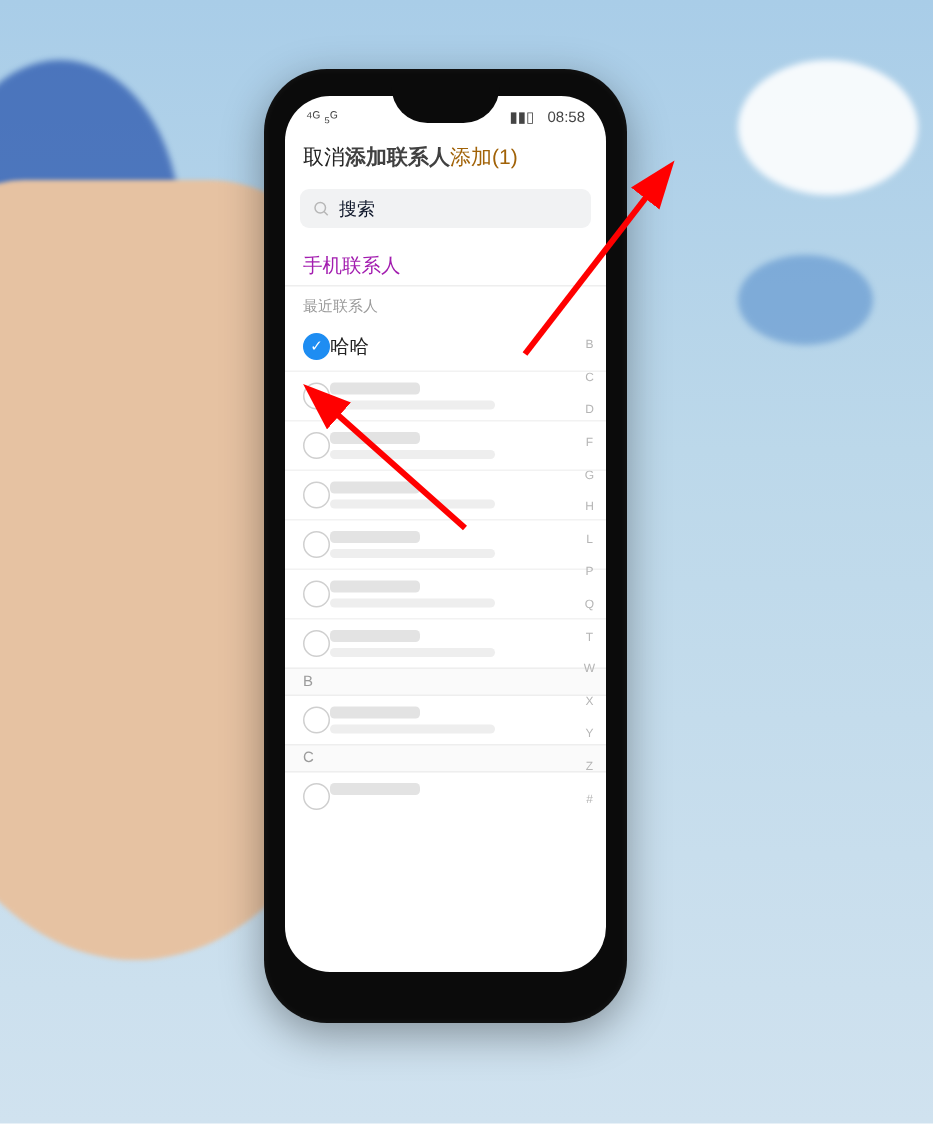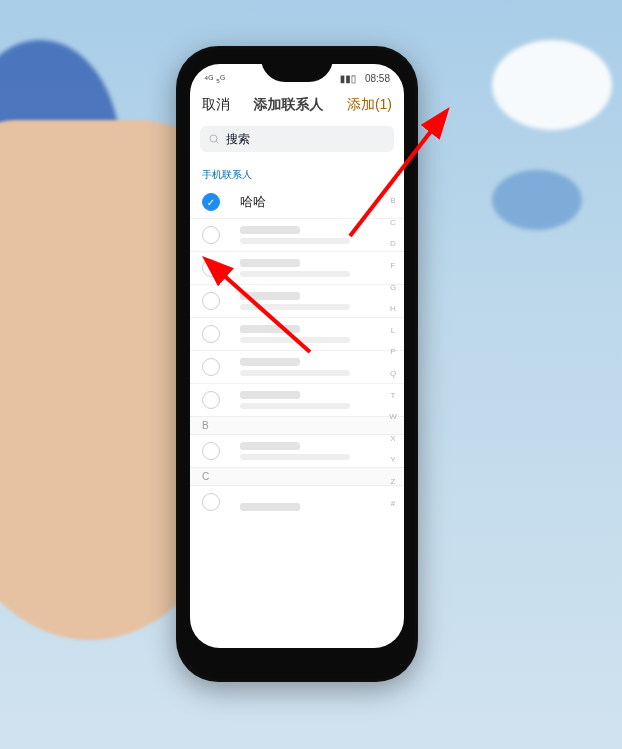--- a/index.html
+++ b/index.html
@@ -9,30 +9,30 @@
   .blob.b2{width:120px;height:90px;right:10px;top:40px;background:#fff;opacity:.9}
   .blob.b3{width:90px;height:60px;right:40px;top:170px;background:#2d6fbf;opacity:.4}
   .hand{position:absolute;left:-70px;top:120px;width:320px;height:520px;background:#e6c2a2;border-radius:140px 180px 260px 260px/180px 220px 360px 360px;filter:blur(1.5px)}
   .phone{position:absolute;left:176px;top:46px;width:242px;height:636px;background:#0b0b0b;border-radius:42px;box-shadow:0 8px 28px rgba(0,0,0,.35),inset 0 0 6px rgba(255,255,255,.06)}
   .phone::after{content:"";position:absolute;left:50%;top:12px;width:72px;height:24px;background:#0b0b0b;border-radius:0 0 40px 40px;transform:translateX(-50%)}
   .brand{position:absolute;bottom:8px;left:0;right:0;text-align:center;color:#2d2d2d;font-size:14px;letter-spacing:2px;text-transform:lowercase;font-weight:500}
   .screen{position:absolute;left:14px;right:14px;top:18px;bottom:34px;background:#fff;border-radius:30px;overflow:hidden}
   .status{height:20px;display:flex;align-items:center;justify-content:space-between;padding:4px 14px 0;font-size:10px;color:#444}
   .status .left span{margin-right:4px}
   .status .right span{margin-left:6px}
-  .hdr{display:flex;align-items:center;justify-content:space-between;padding:8px 12px 10px;font-size:14px}
+  .hdr{display:flex;align-items:center;justify-content:flex-start;padding:8px 12px 10px;font-size:14px}
   .hdr .title{font-weight:700;color:#404040}
   .hdr .cancel{color:#222}
   .hdr .add{color:#a16207}
   .search{margin:2px 10px 10px;background:#f1f2f3;border-radius:6px;height:26px;display:flex;align-items:center;padding:0 8px;color:#0f172a;font-size:12px}
   .search svg{flex:0 0 auto;margin-right:6px}
-  .section-lbl{padding:6px 12px 4px;font-size:10px;color:#0369a1}
+  .section-lbl{padding:6px 12px 4px;font-size:13px;color:#a21caf}
   .section-sub{padding:6px 12px 4px;font-size:10px;color:#9b9b9b;border-top:1px solid #eee}
   .list{position:relative}
-  .row{display:flex;align-items:flex-end;padding:7px 12px;gap:20px}
+  .row{display:flex;align-items:flex-start;padding:7px 12px;gap:0}
   .row + .row{border-top:1px solid #f2f2f2}
   .chk{width:16px;height:16px;border:1px solid #cfcfcf;border-radius:50%;display:flex;align-items:center;justify-content:center;flex:0 0 auto}
   .chk.on{background:#1e8df2;border-color:#1e8df2}
   .chk.on::after{content:"✓";color:#fff;font-size:10px}
   .name{font-size:13px;color:#222}
   .line{height:8px;border-radius:3px;background:#e3e3e3}
   .blur .l1{width:60px}
   .blur .l2{width:110px;margin-top:4px;height:6px;background:#eee}
   .blur-col{display:flex;flex-direction:column}
   .grp{padding:3px 12px;font-size:10px;color:#9b9b9b;background:#fafafa;border-top:1px solid #eee;border-bottom:1px solid #eee}
@@ -74,20 +74,21 @@
 
     <div class="search">
       <svg width="12" height="12" viewBox="0 0 24 24" fill="none" stroke="#b7b7b7" stroke-width="2">
           <circle cx="11" cy="11" r="7"></circle>
           <line x1="21" y1="21" x2="16" y2="16"></line>
         </svg>
       <span>搜索</span>
     </div>
 
     <div class="section-lbl">手机联系人</div>
+    <div class="section-sub">最近联系人</div>
 
     <div class="list">
 
       <div class="row">
         <div class="chk on"></div>
         <span class="name">哈哈</span>
       </div>
 
       <div class="row blur">
         <div class="chk"></div>

